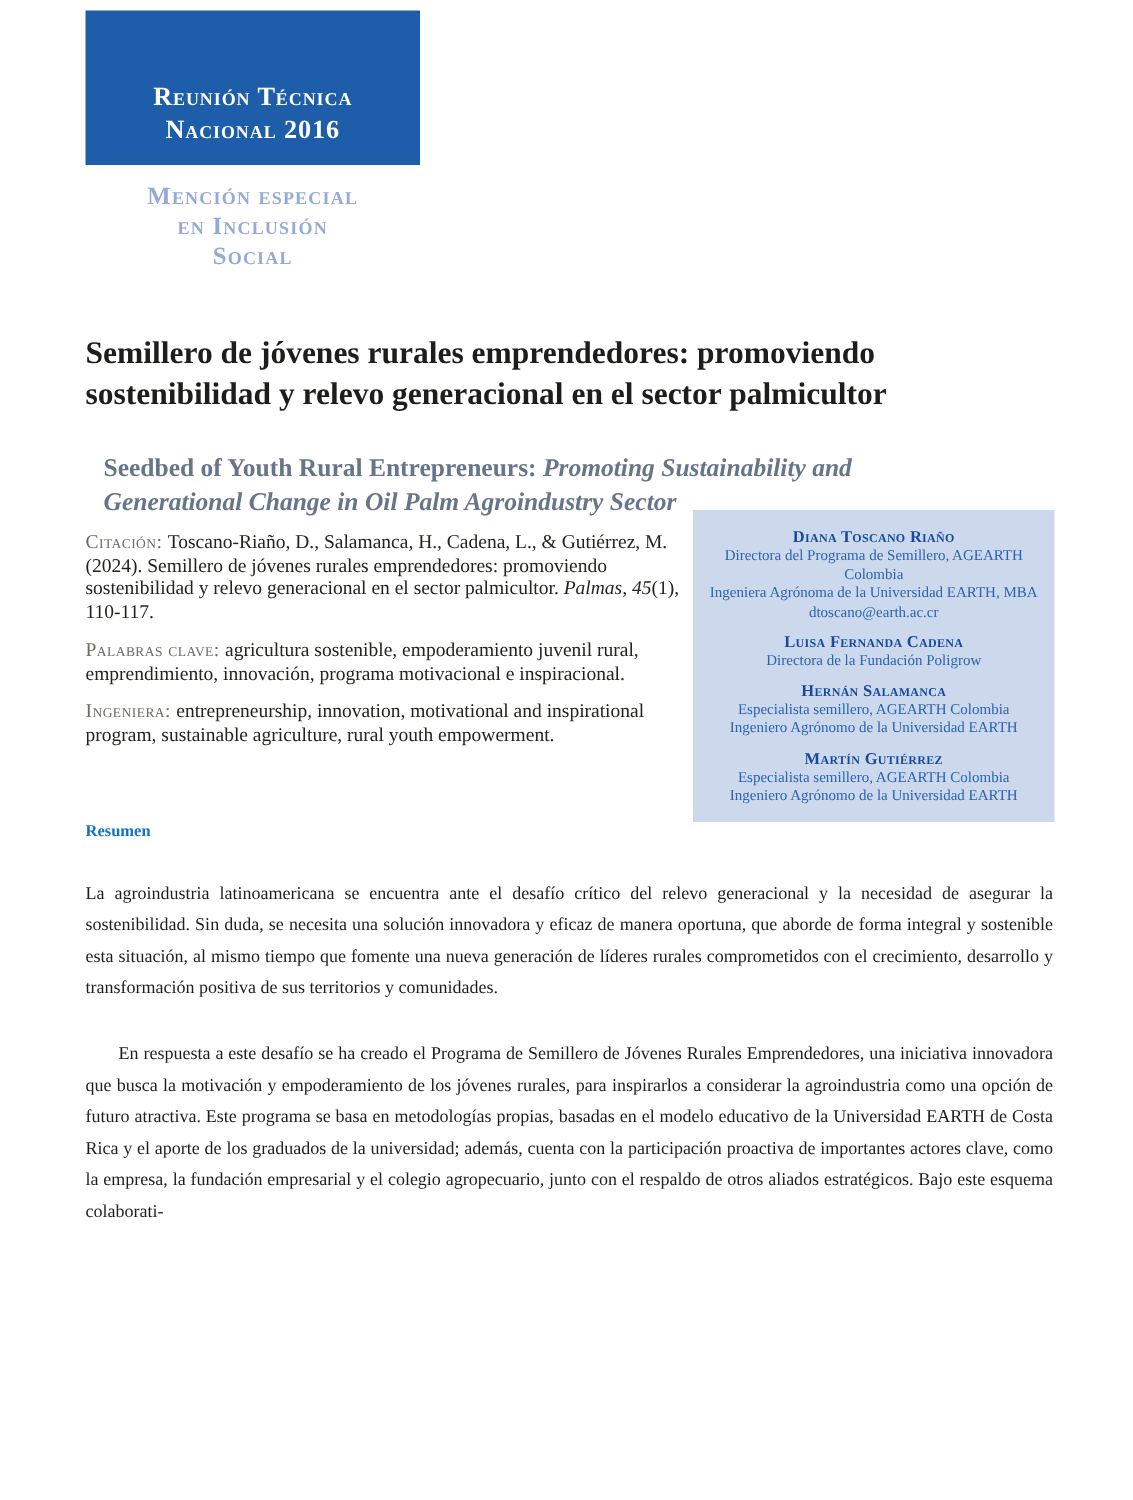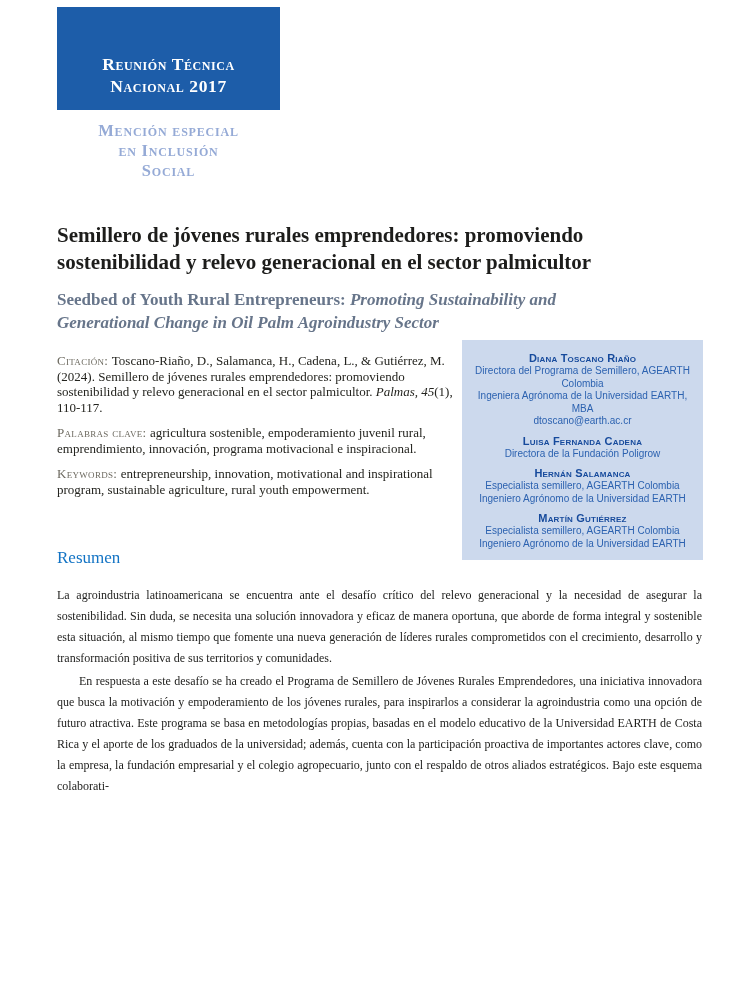--- a/index.html
+++ b/index.html
@@ -24,62 +24,62 @@
     font-weight:700; font-variant:small-caps; font-size:16.5px; line-height:20px;
     letter-spacing:0.8px; color:var(--mention_periwinkle,#95aad6);
   }
 
   
   .title-es {
     position:absolute; left:57px; top:222px; width:628px; margin:0;
     font-size:21px; line-height:27px; font-weight:700; color:#1d1d1b;
   }
   .title-en {
-    position:absolute; left:57px; top:288px; width:572px; margin:0;
+    position:absolute; left:57px; top:288px; width:572px; margin:12px;
     font-size:17px; line-height:23px; font-weight:700;
     color:var(--subtitle_gray,#67758a);
   }
   .italic { font-style:italic; }
 
   
   .meta {
     position:absolute; left:57px; top:353px; width:398px;
     font-size:13px; line-height:15.5px; color:#24241f;
   }
   .meta p { margin:0 0 10px 0; }
   .meta-label { font-variant:small-caps; color:#6d6a60; letter-spacing:0.3px; }
 
   
   .authors-box {
     position:absolute; left:462px; top:340px; width:241px; box-sizing:border-box;
     background:var(--authors_box_bg,#ccd9ed);
     padding:12px 10px 10px; text-align:center;
-    font-family:Liberation Sans, sans-serif;
+    font-family:Liberation Serif, serif;
     font-size:10px; line-height:12.5px;
     color:var(--authors_text_blue,#2c62b0);
   }
   .author { margin-bottom:7px; }
   .author:last-child { margin-bottom:0; }
   .author-name {
     font-weight:700; font-variant:small-caps; font-size:11px; line-height:13px;
     color:var(--author_name_blue,#164a9c); letter-spacing:0.2px;
   }
   .author-email { cursor:pointer; }
 
   
   .resumen-heading {
     position:absolute; left:57px; top:548px; margin:0;
-    font-size:17px; font-weight:400; color:var(--heading_blue,#1273c4);
+    font-size:11px; font-weight:700; color:var(--heading_blue,#1273c4);
   }
   .body-text {
     position:absolute; left:57px; top:585px; width:645px;
     font-size:12px; line-height:21px; text-align:justify; color:#1d1d1b;
   }
   .body-text p { margin:0; }
-  .body-text .p2 { margin-top:2px; text-indent:22px; }
+  .body-text .p2 { margin-top:23px; text-indent:22px; }
 
   
   .footer {
     position:absolute; left:42px; top:946px; width:660px;
     display:flex; align-items:flex-start;margin-left:14px;
   }
   .page-number-block { border-top:4px double #75726a; padding:1px 8px 0 2px; }
   .page-number {
     font-size:21px; font-weight:700; color:#47453c;
     letter-spacing:1px; line-height:24px;
@@ -94,37 +94,37 @@
   }
 </style>
 </head>
 <body>
 
 <div class="page">
 
   <div class="banner">
     <div class="banner-title">
       <span>Reunión Técnica</span><br>
-      <span>Nacional 2017</span>
+      <span>Nacional 2016</span>
     </div>
   </div>
 
   <div class="mention">
     <div>Mención especial</div>
     <div>en Inclusión</div>
     <div>Social</div>
   </div>
 
   <h1 class="title-es">Semillero de jóvenes rurales emprendedores: promoviendo sostenibilidad y relevo generacional en el sector palmicultor</h1>
   <h2 class="title-en"><span>Seedbed of Youth Rural Entrepreneurs: </span><span class="italic">Promoting Sustainability and Generational Change in Oil Palm Agroindustry Sector</span></h2>
 
   <div class="meta">
     <p><span class="meta-label">Citación: </span><span>Toscano-Riaño, D., Salamanca, H., Cadena, L., &amp; Gutiérrez, M. (2024). Semillero de jóvenes rurales emprendedores: promoviendo sostenibilidad y relevo generacional en el sector palmicultor. </span><span class="italic">Palmas, 45</span><span>(1), 110-117.</span></p>
     <p><span class="meta-label">Palabras clave: </span><span>agricultura sostenible, empoderamiento juvenil rural, emprendimiento, innovación, programa motivacional e inspiracional.</span></p>
-    <p><span class="meta-label">Keywords: </span><span>entrepreneurship, innovation, motivational and inspirational program, sustainable agriculture, rural youth empowerment.</span></p>
+    <p><span class="meta-label">Ingeniera: </span><span>entrepreneurship, innovation, motivational and inspirational program, sustainable agriculture, rural youth empowerment.</span></p>
   </div>
 
   <div class="authors-box">
     <div class="author">
       <div class="author-name">Diana Toscano Riaño</div>
       <div class="author-line">Directora del Programa de Semillero, AGEARTH Colombia</div>
       <div class="author-line">Ingeniera Agrónoma de la Universidad EARTH, MBA</div>
       <div class="author-line author-email">dtoscano@earth.ac.cr</div>
     </div>
     <div class="author">

